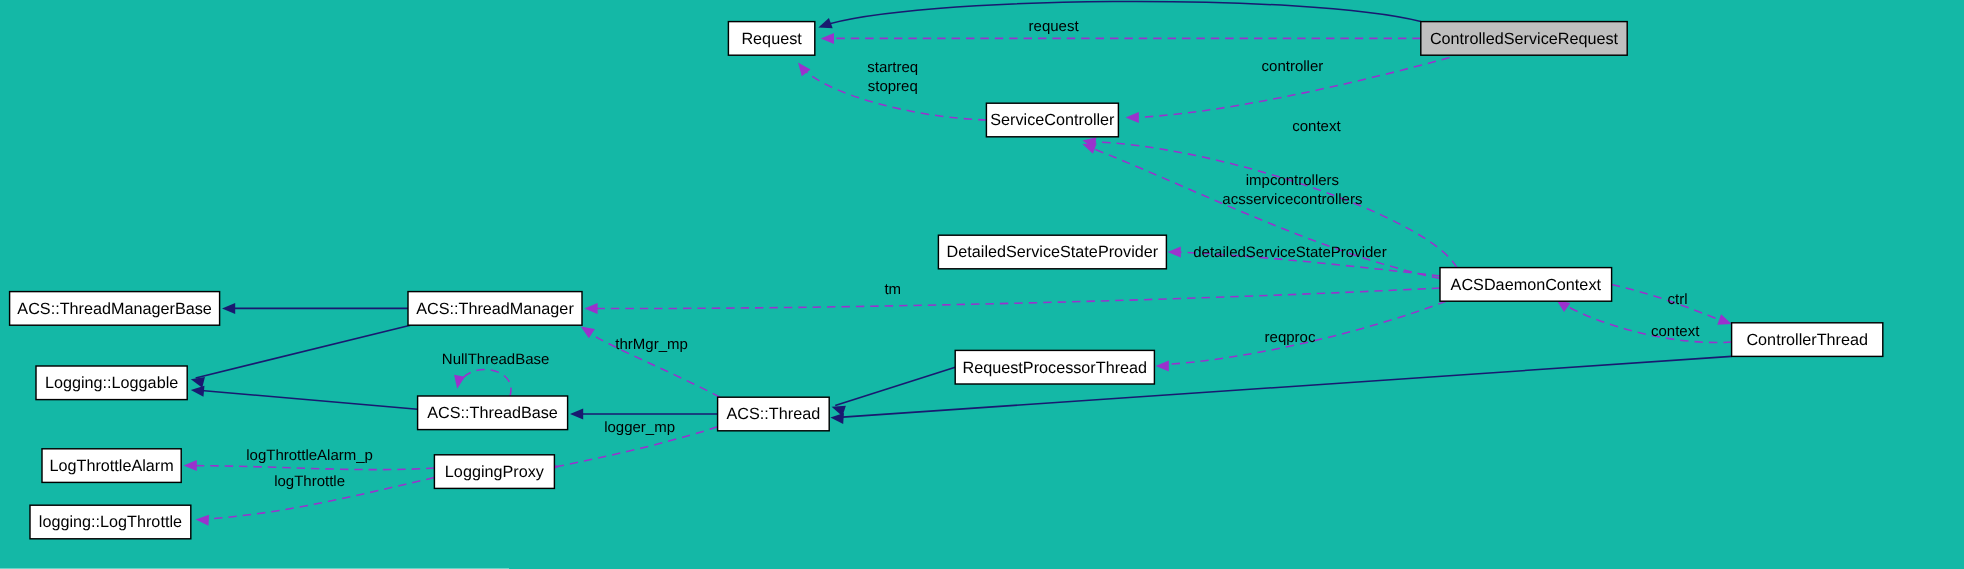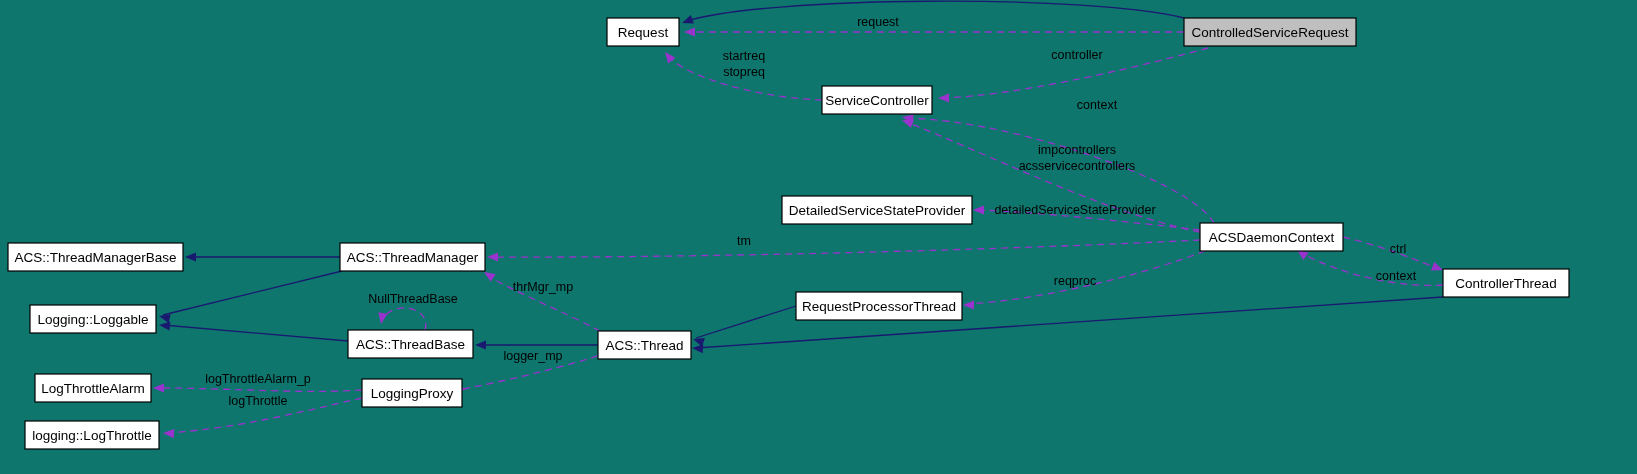--- a/index.html
+++ b/index.html
@@ -7,21 +7,21 @@
     padding: 0;
     background: #ffffff;
   }
   body {
     font-family: "Liberation Sans", sans-serif;
   }
   #diagram-root {
     position: relative;
     width: 1637px;
     height: 474px;
-    background: #0f766e;
+    background: #14b8a6;
     overflow: hidden;
   }
   svg#graph {
     position: absolute;
     top: 0;
     left: 0;
     width: 1637px;
     height: 474px;
     display: block;
   }

